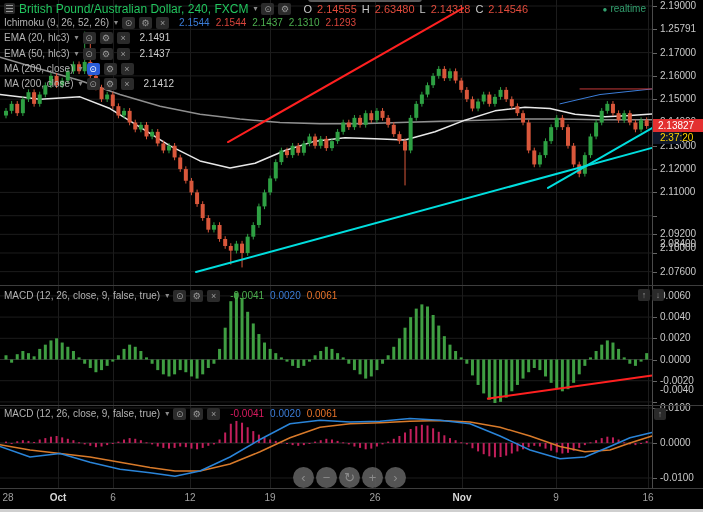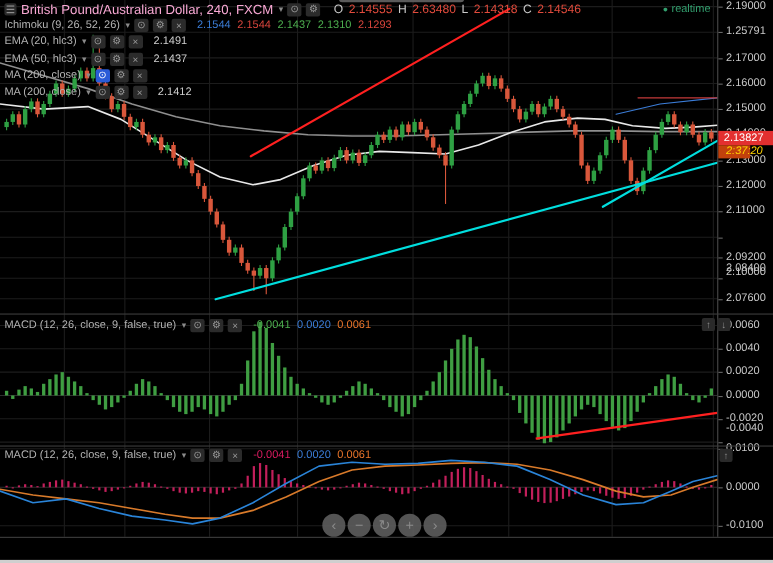--- a/index.html
+++ b/index.html
@@ -1,20 +1,20 @@
 <!DOCTYPE html>
 <html><head>
 <meta charset="utf-8">
 <style>
   html,body{margin:0;padding:0;background:#111;}
   #app{position:relative;width:703px;height:512px;background:#000;overflow:hidden;
        font-family:"Liberation Sans","DejaVu Sans",sans-serif;-webkit-font-smoothing:antialiased;}
   #chart-svg{position:absolute;left:0;top:0;}
   .row{position:absolute;left:4px;display:flex;align-items:center;gap:4px;height:13px;white-space:nowrap;z-index:5;}
-  .title{color:#f9a8d4;font-size:12px;}
+  .title{color:#22c55e;font-size:12px;}
   .ind-name{color:#b3b3b3;font-size:10px;}
   .caret{color:#8a8a8a;font-size:8px;margin-left:1px;}
   .ibox{display:inline-flex;align-items:center;justify-content:center;width:13px;height:12px;
         background:#2b2b2b;color:#9a9a9a;font-size:9px;border-radius:2px;cursor:pointer;}
   .ibox.blue{background:#2a5cd8;color:#fff;}
   .vals{display:flex;gap:6px;font-size:10px;margin-left:6px;text-align:center;}
   .c-white{color:#cfcfcf}.c-blue{color:#3b7dd8}.c-red{color:#d8453c}.c-green{color:#4daf4f}
   .c-orange{color:#e8742a}.c-crimson{color:#d81b60}
   .ohlc{display:flex;gap:5px;font-size:11px;margin-left:8px;}
   .ohlc .lab{color:#c9c9c9}.ohlc .val{color:#e14b3c}
@@ -23,22 +23,22 @@
   #tooltip-clip{position:absolute;left:308px;top:0;width:150px;height:6px;overflow:hidden;z-index:9;}
   #tooltip-clip .tip{position:absolute;top:-13px;left:0;background:#5a5a5a;color:#cccccc;
         font-size:10px;padding:2px 9px;border-radius:3px;}
   #right-axis{position:absolute;left:653px;top:0;width:50px;height:488px;background:#000;z-index:4;}
   .tick{position:absolute;left:7px;color:#c8c8c8;font-size:10px;transform:translateY(-6px);}
   .tickdash{position:absolute;left:0;width:4px;height:1px;background:#666;}
   #axis-border{position:absolute;left:652px;top:0;width:1px;height:488px;background:#4a4a4a;z-index:4;}
   .hsep{position:absolute;left:0;width:703px;height:1px;background:#3d3d3d;z-index:6;}
   #price-flag{position:absolute;left:653px;width:50px;height:13px;background:#e33030;color:#fff;
         font-size:10px;line-height:13px;padding-left:5px;box-sizing:border-box;z-index:5;}
-  #countdown{position:absolute;left:653px;width:29px;height:12px;background:#c2410c;color:#ffd400;
-        font-size:10px;line-height:12px;padding-left:7px;box-sizing:border-box;z-index:5;font-style:italic;}
+  #countdown{position:absolute;left:653px;width:29px;height:12px;background:#0f172a;color:#ffd400;
+        font-size:10px;line-height:12px;padding-left:7px;box-sizing:border-box;z-index:5;}
   #time-axis{position:absolute;left:0;top:489px;width:703px;height:20px;z-index:5;}
   .tlabel{position:absolute;top:3px;color:#a0a0a0;font-size:10px;transform:translateX(-50%);}
   .tlabel.bold{color:#d8d8d8;font-weight:bold;}
   .pane-btn{position:absolute;width:12px;height:12px;background:#2a2a2a;color:#8f8f8f;font-size:9px;
         display:flex;align-items:center;justify-content:center;border-radius:2px;z-index:7;cursor:pointer;}
   .nav{position:absolute;top:467px;width:21px;height:21px;border-radius:50%;background:#5c5c5c;
        opacity:.92;color:#969696;font-size:13px;display:flex;align-items:center;justify-content:center;
        z-index:8;cursor:pointer;}
   #bottom-strip{position:absolute;left:0;top:509px;width:703px;height:3px;background:#cfcfcf;z-index:9;}
   .menu-icon{width:11px;height:11px;background:#2b2b2b;border-radius:2px;position:relative;}
@@ -716,20 +716,31 @@
   <div class="hsep" style="top:405px;"></div>
   <div class="hsep" style="top:488px;"></div>
 
   <div id="price-flag" style="top:119px;">2.13827</div>
   <div id="countdown" style="top:132px;">2:37:20</div>
 
   <div class="pane-btn" style="left:638px;top:289px;">↑</div>
   <div class="pane-btn" style="left:652px;top:289px;">↓</div>
   <div class="pane-btn" style="left:654px;top:408px;">↑</div>
 
+  <div id="time-axis">
+      <div class="tlabel" style="left: 8px;">28</div>
+      <div class="tlabel bold" style="left: 58px;">Oct</div>
+      <div class="tlabel" style="left: 113px;">6</div>
+      <div class="tlabel" style="left: 190px;">12</div>
+      <div class="tlabel" style="left: 270px;">19</div>
+      <div class="tlabel" style="left: 375px;">26</div>
+      <div class="tlabel bold" style="left: 462px;">Nov</div>
+      <div class="tlabel" style="left: 556px;">9</div>
+      <div class="tlabel" style="left: 648px;">16</div>
+    </div>
 
   <div class="nav" style="left:293px;">‹</div>
   <div class="nav" style="left:316px;">−</div>
   <div class="nav" style="left:339px;">↻</div>
   <div class="nav" style="left:362px;">+</div>
   <div class="nav" style="left:385px;">›</div>
 
   <div id="bottom-strip"></div>
 </div>
 

